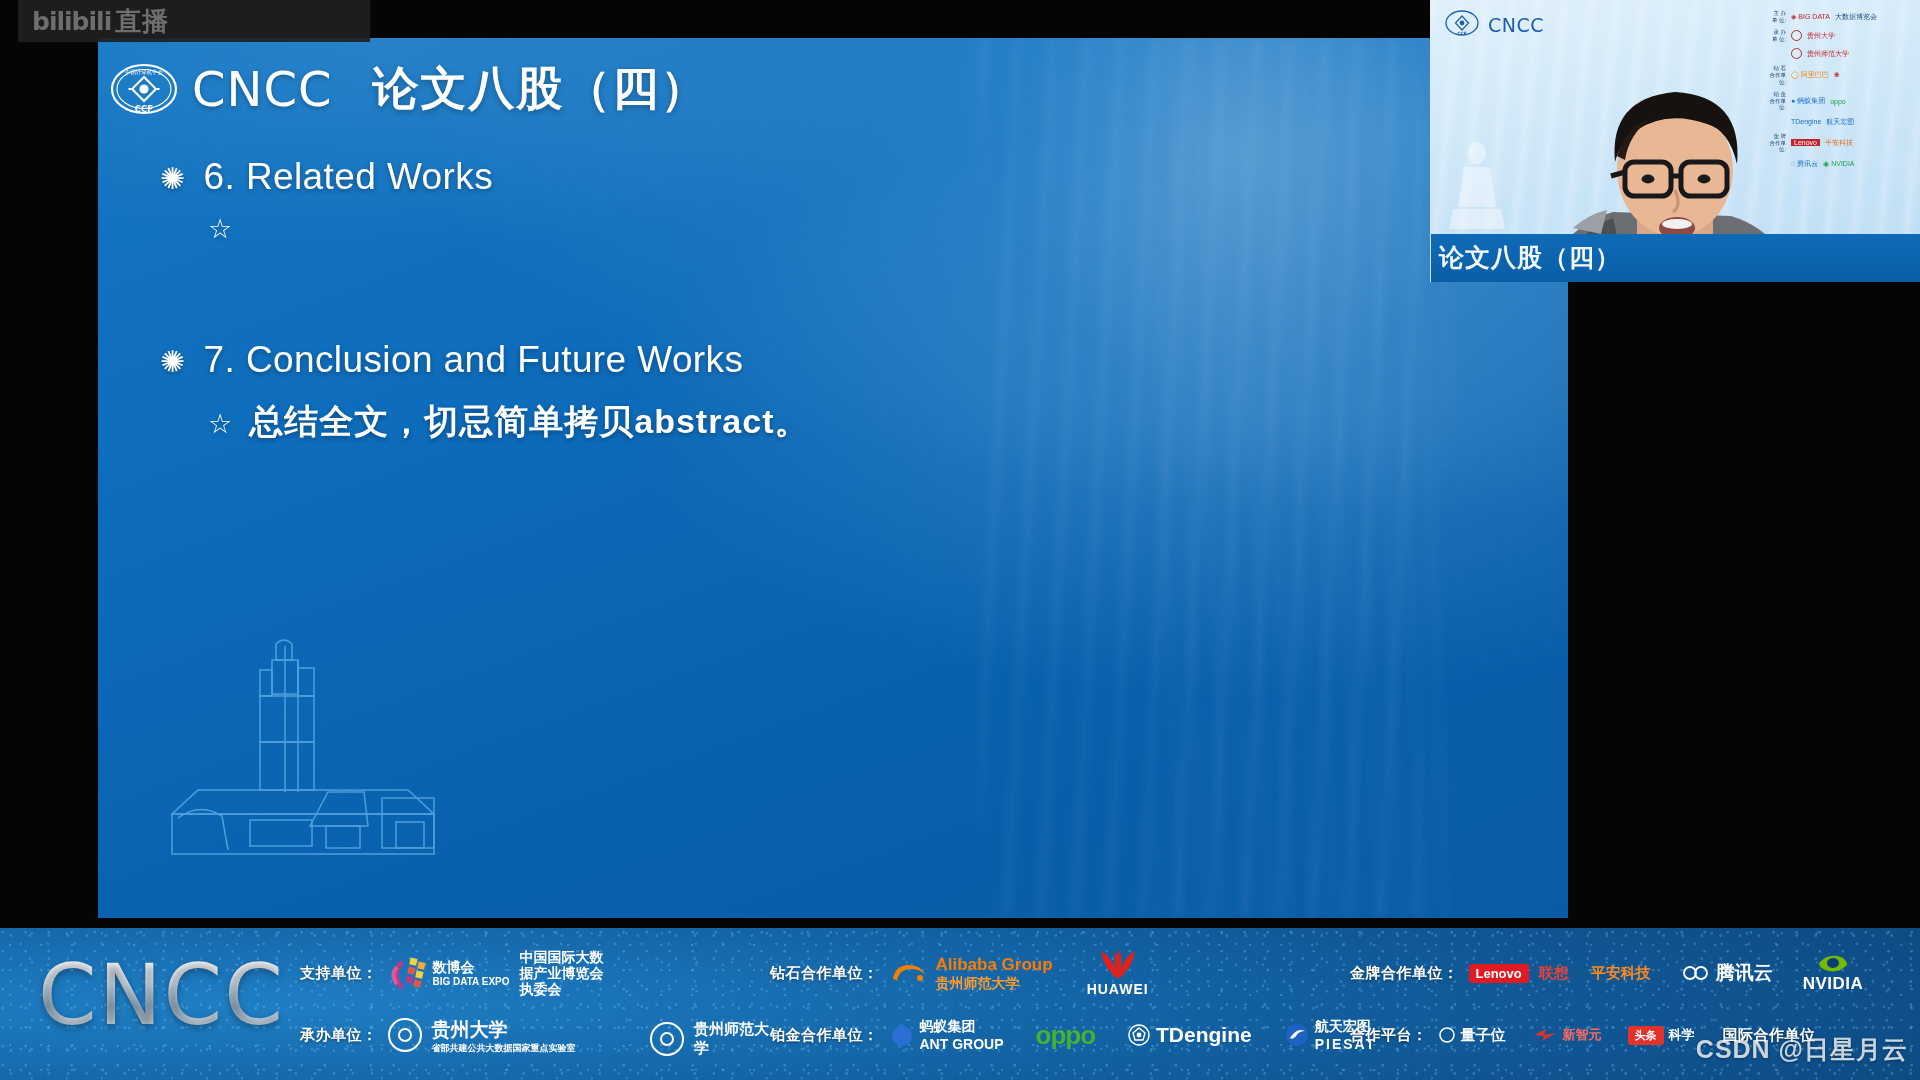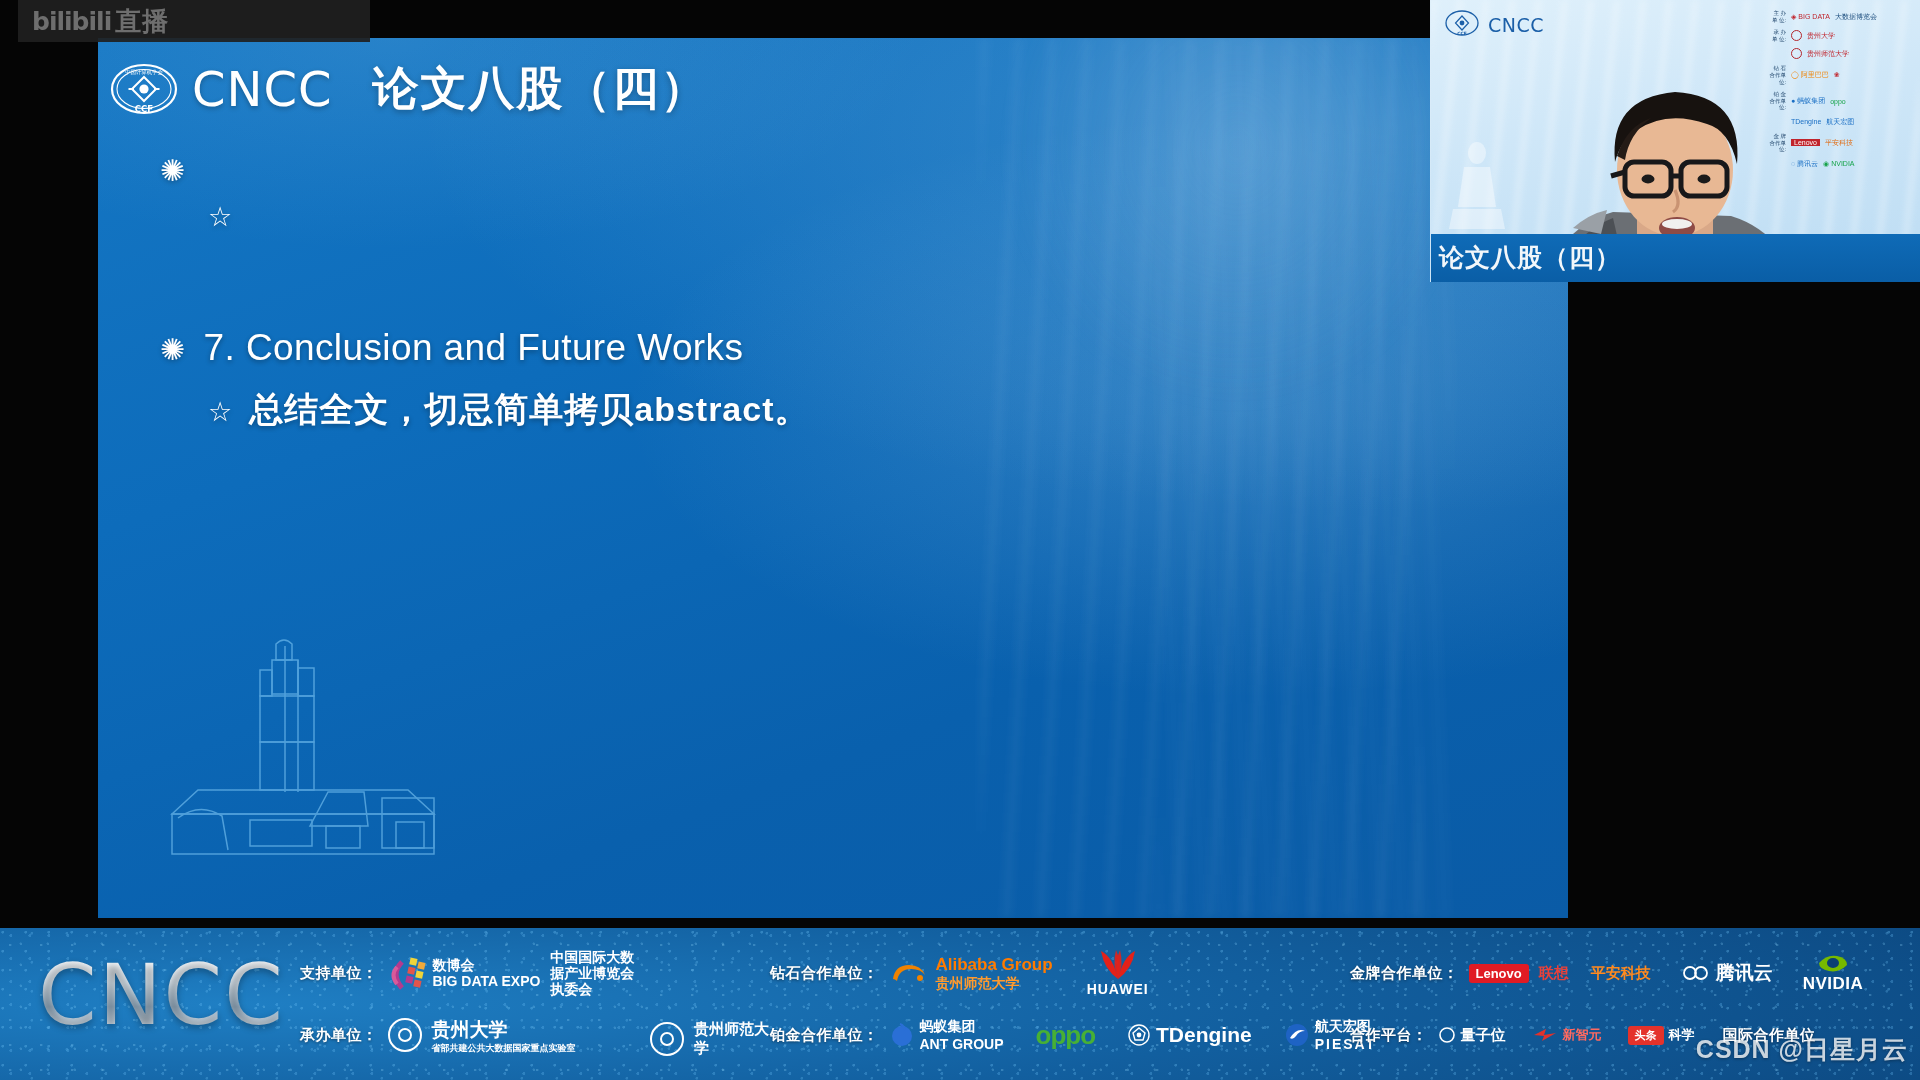--- a/index.html
+++ b/index.html
@@ -157,20 +157,21 @@
       </span>
       <span class="cncc-word">CNCC</span>
       <span class="slide-title">论文八股（四）</span>
     </div>
 
     <div class="body-area">
 
       <div class="blk">
         <div class="l1">
           <span class="bul1">✺</span>
+          <span>6. Related Works</span>
         </div>
         <div class="l2">
           <span class="bul2">☆</span>
         </div>
       </div>
 
       <div class="blk">
         <div class="l1">
           <span class="bul1">✺</span>
           <span>7. Conclusion and Future Works</span>
@@ -334,21 +335,21 @@
                 <rect x="20" y="11" width="7" height="7" fill="#e2554c" transform="rotate(12 23 14)"></rect>
                 <rect x="28" y="15" width="7" height="7" fill="#f0d43a" transform="rotate(12 31 18)"></rect>
                 <rect x="18" y="20" width="7" height="7" fill="#b43a8e" transform="rotate(12 21 23)"></rect>
                 <rect x="26" y="24" width="7" height="7" fill="#e2554c" transform="rotate(12 29 27)"></rect>
                 <path d="M14 6 q-12 12 0 26" stroke="#b43a8e" stroke-width="5" fill="none"></path>
                 <path d="M9 11 q-7 8 0 17" stroke="#d95a9a" stroke-width="4" fill="none"></path>
               </g>
             </svg>
             <span style="display:flex;flex-direction:column">
               <span class="ftxt-sm">数博会</span>
-              <span class="ftxt" style="font-size:14px">BIG DATA EXPO</span>
+              <span class="ftxt" style="font-size:10px">BIG DATA EXPO</span>
             </span>
           </span>
           <span class="ftxt-sm" style="max-width:92px">中国国际大数据产业博览会执委会</span>
         </div>
         <div class="frow">
           <span class="flbl">承办单位：</span>
           <span class="seal">
               <span></span>
             </span>
           <span style="display:flex;flex-direction:column">

